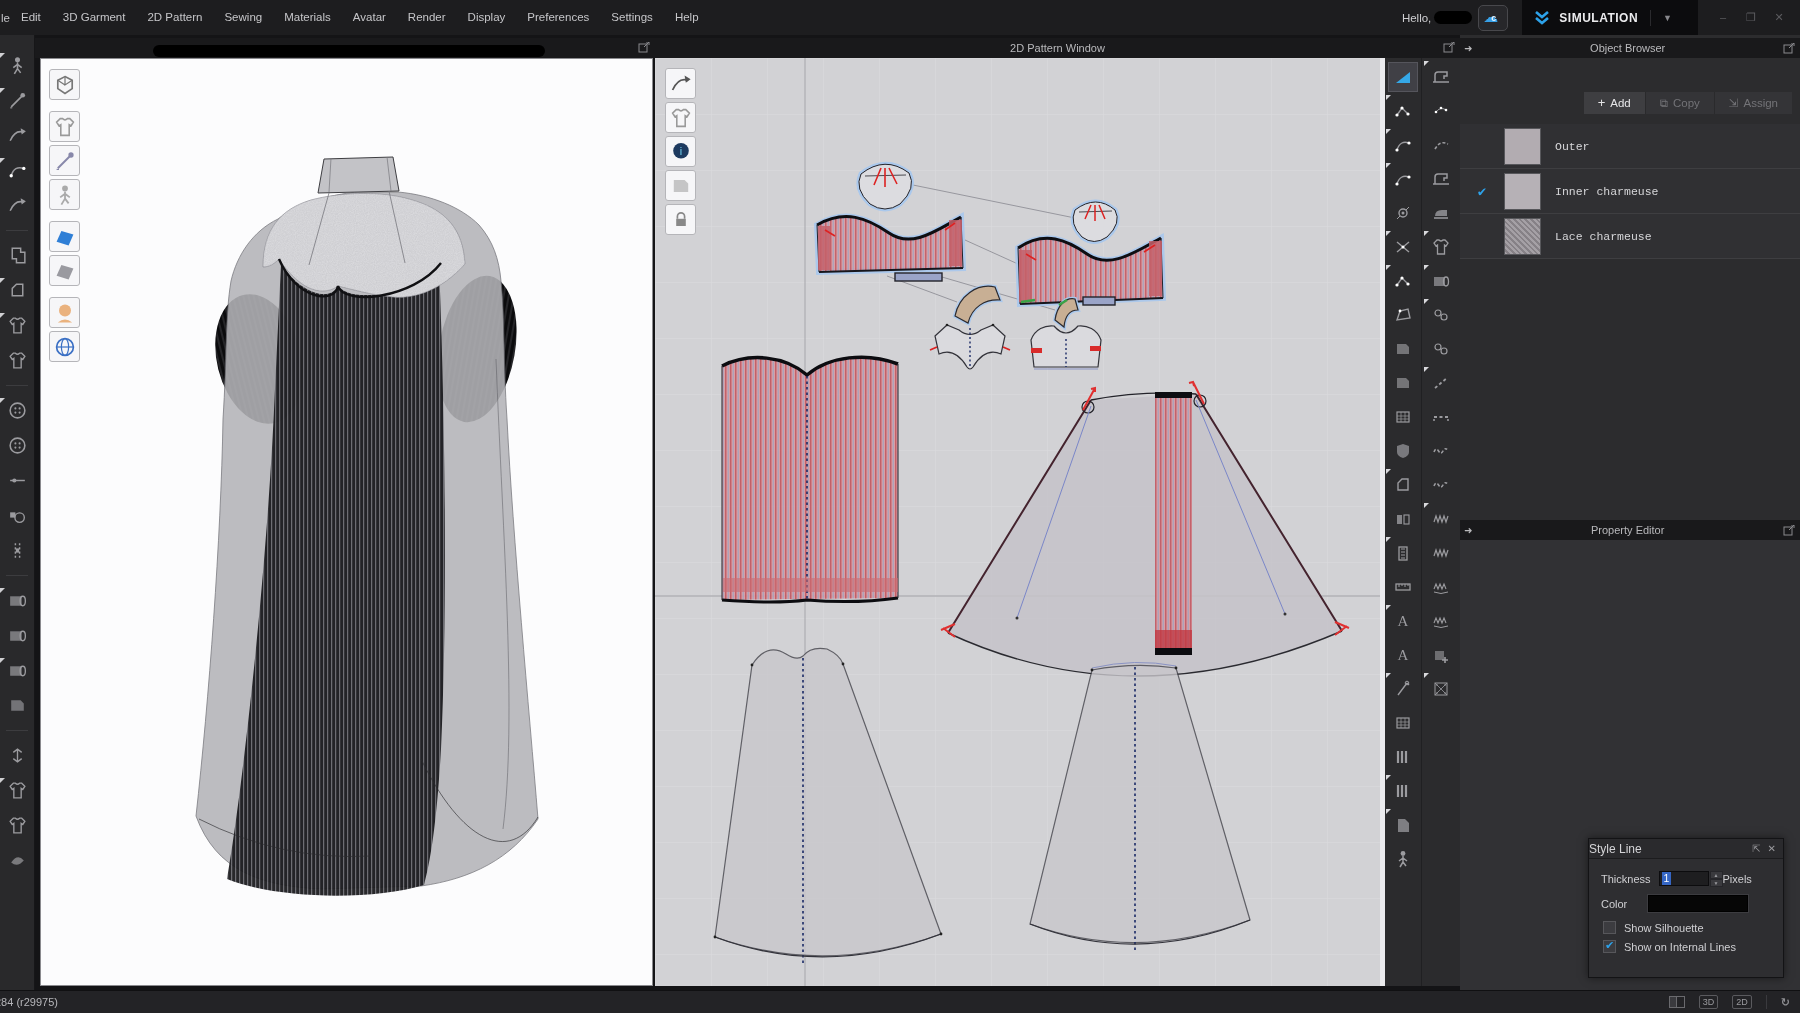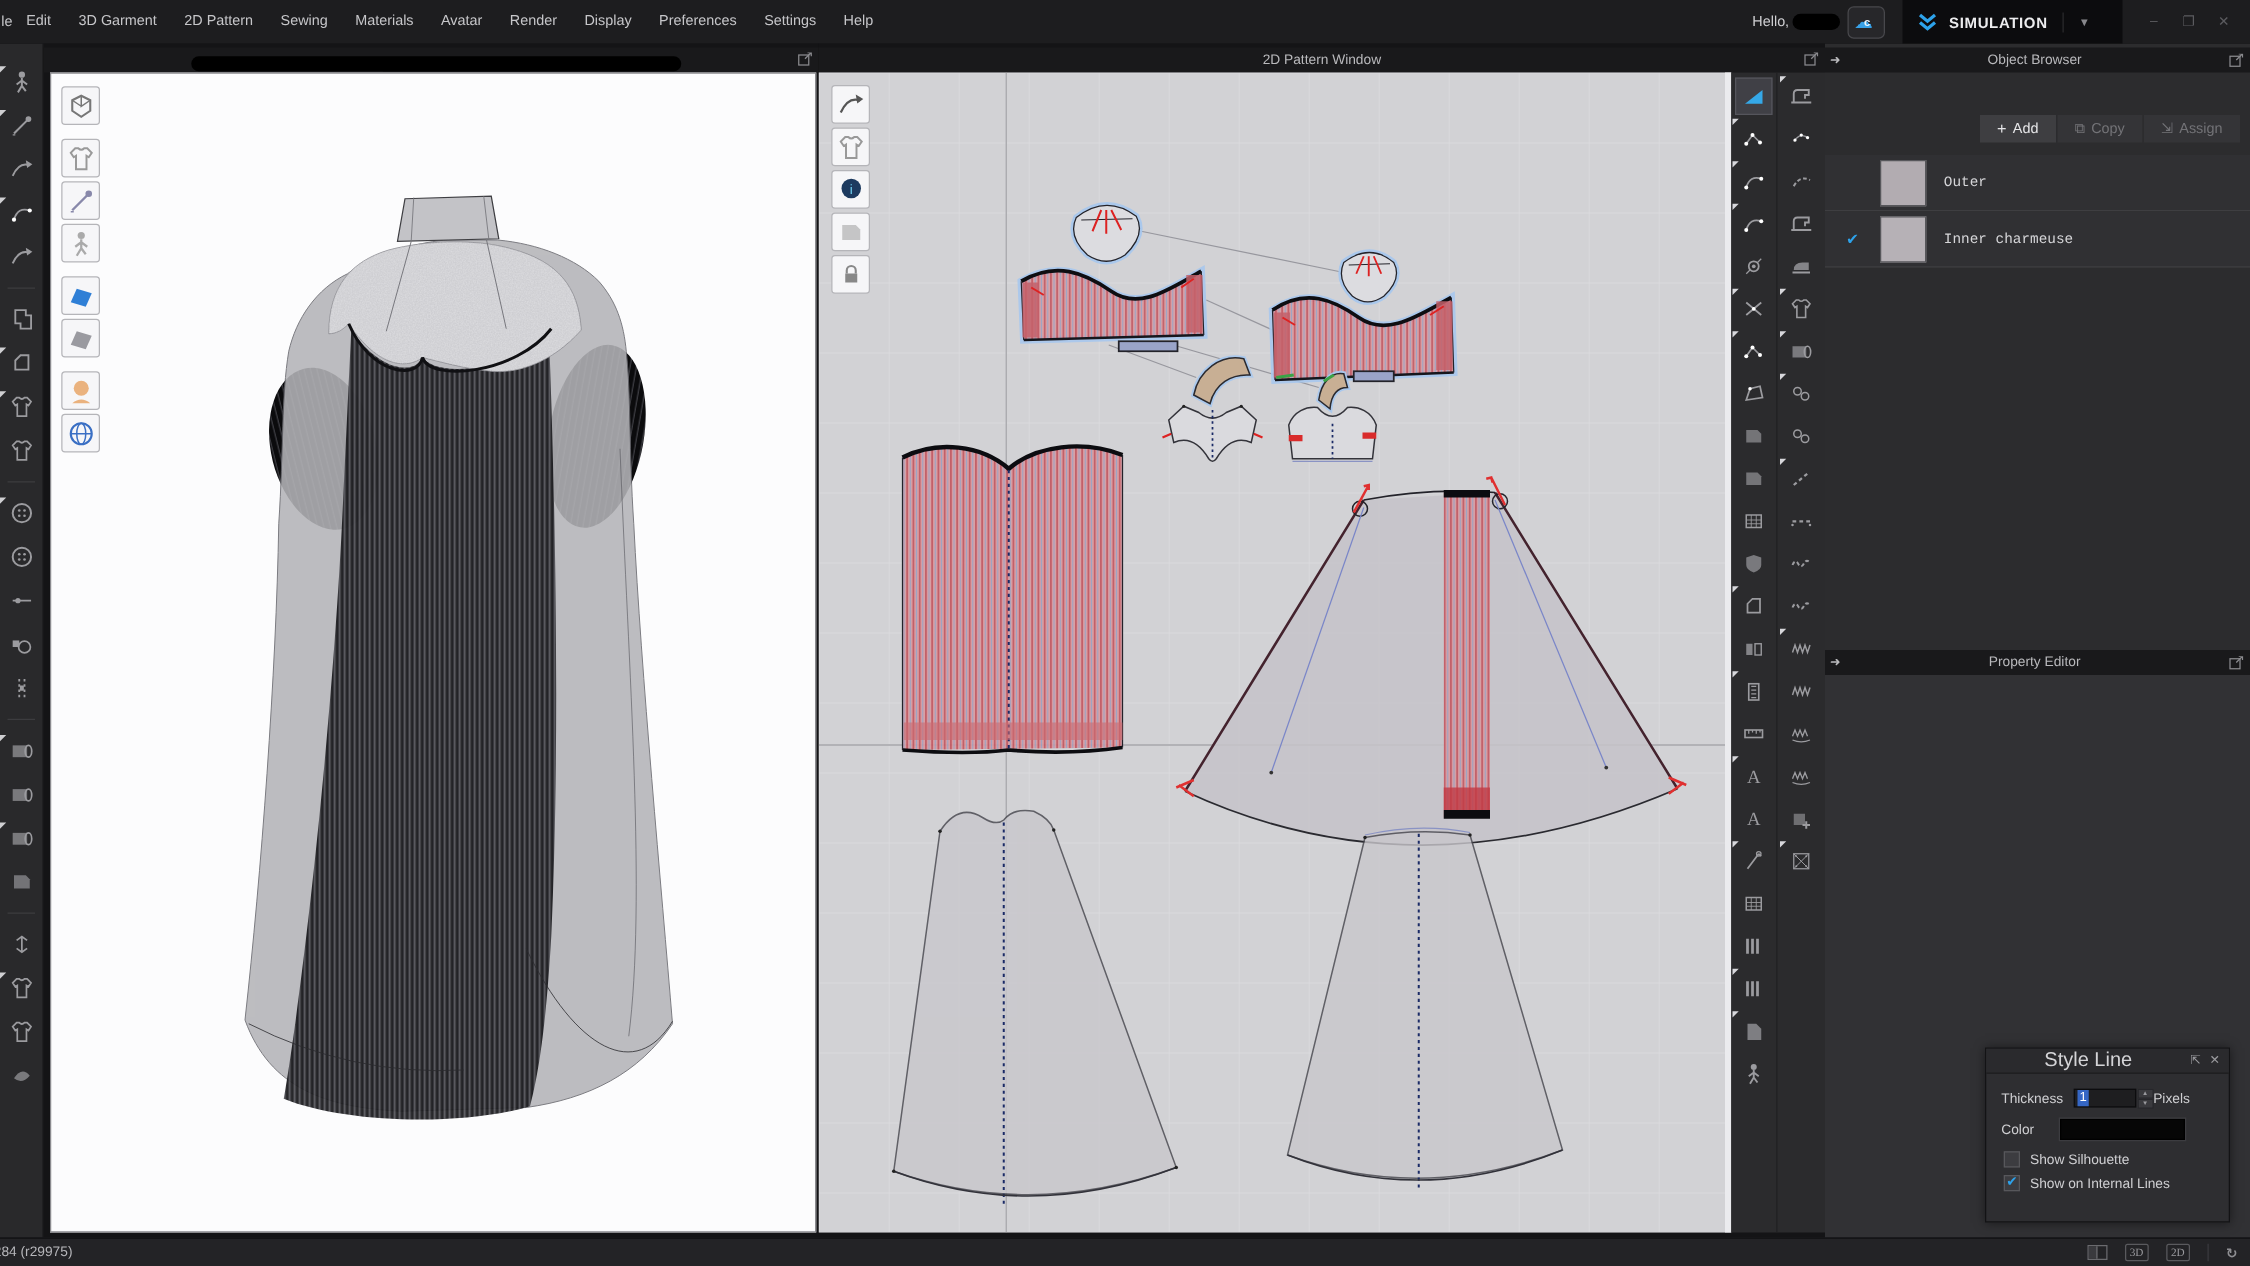--- a/index.html
+++ b/index.html
@@ -24,21 +24,21 @@
   .simlabel { font-size:12px; font-weight:bold; letter-spacing:0.5px; color:#ececee; }
   .simcaret { color:#88888c; font-size:9px; padding:0 12px; border-left:1px solid #2a2a2d; margin-left:12px; height:16px; line-height:16px;}
   .winctl { display:flex; gap:14px; margin:0 14px 0 18px; color:#5b5b5f; font-size:11px; }
   .winctl span { width:14px; text-align:center; }
 
   
   .statusbar { position:absolute; left:0; top:990px; width:1800px; height:23px; background:#232326;
     border-top:1px solid #101012; display:flex; align-items:center; font-size:11px; color:#b6b6ba; }
   .sb-left { margin-left:-5px; }
   .sb-right { margin-left:auto; display:flex; align-items:center; gap:14px; margin-right:10px; color:#8e8e92;}
-  .sb-badge { border:1px solid #5a5a5e; border-radius:2px; font-size:9px; padding:0 3px; line-height:12px; color:#9a9a9e;font-family:Liberation Serif, serif;}
+  .sb-badge { border:1px solid #5a5a5e; border-radius:2px; font-size:9px; padding:0 3px; line-height:12px; color:#9a9a9e;}
   .sb-book { width:16px; height:12px; border:1px solid #6a6a6e; display:flex; }
   .sb-book i { flex:1; border-right:1px solid #6a6a6e; background:#3a3a3e;}
   .sb-book i:last-child { border-right:none; background:transparent; }
   .sb-div { width:1px; height:14px; background:#3a3a3e; }
 
   
   .lefttools { position:absolute; left:0; top:35px; width:35px; height:955px; background:#29292b; border-right:1px solid #161618;
     display:flex; flex-direction:column; align-items:center; padding-top:18px; }
   .lt-item { width:24px; height:24px; margin-bottom:11px; position:relative; display:flex; align-items:center; justify-content:center; }
   .lt-item svg { width:21px; height:21px; }
@@ -94,21 +94,21 @@
   .fabswatch { width:37px; height:37px; border:1px solid #57575b; }
   .fablabel { margin-left:14px; font-size:11.5px; color:#d6d6d9; }
   .pe-header { position:absolute; left:0; top:485px; width:340px; height:20px; background:#19191b; display:flex; align-items:center; }
   .pe-header .htitle { flex:1; text-align:center; font-size:11px; color:#b9b9bc; }
   .pe-body { position:absolute; left:0; top:505px; width:340px; height:450px; background:#313134; }
 
   
   .styleline { position:absolute; left:128px; top:803px; width:196px; height:140px; background:#2e2e31;
     border:1px solid #131315; box-shadow:0 0 8px rgba(0,0,0,.5); }
   .sl-header { height:20px; display:flex; align-items:center; background:#2a2a2d; border-bottom:1px solid #1c1c1e; }
-  .sl-title { flex:1; text-align:center; font-size:16px; color:#d4d4d7; }
+  .sl-title { flex:1; font-size:12px; color:#d4d4d7; }
   .sl-ics { display:flex; gap:7px; padding-right:7px; color:#9a9a9e; font-size:10px; }
   .sl-body { padding:12px 10px 0 12px; font-size:11px; color:#cfcfd2; }
   .sl-row { display:flex; align-items:center; margin-bottom:9px; }
   .sl-input { width:50px; height:15px; background:#1e1e20; border:1px solid #0c0c0e; margin-left:8px; display:flex; align-items:center; padding-left:2px; }
   .sl-val { background:#3566c4; color:#fff; padding:0 2px; font-size:10.5px; line-height:13px;}
   .spin { width:13px; height:15px; display:flex; flex-direction:column; margin-left:1px; }
   .spin i { flex:1; background:#3a3a3e; border:1px solid #26262a; font-style:normal; font-size:5px; color:#9a9a9e; text-align:center; line-height:6px;}
   .sl-unit { margin-left:0; }
   .colorswatch { width:100px; height:17px; background:#060606; border:1px solid #000; outline:1px solid #3c3c40; margin-left:21px; }
   .cbrow { display:flex; align-items:center; margin-bottom:6px; }
@@ -872,20 +872,25 @@
    <div class="fabrow">
      <span class="fabcheck"></span>
      <span class="fabswatch" style="background:#b2acb1;"></span>
      <span class="fablabel">Outer</span>
    </div>
    <div class="fabrow">
      <span class="fabcheck">✔</span>
      <span class="fabswatch" style="background:#b6b1b6;"></span>
      <span class="fablabel">Inner charmeuse</span>
    </div>
+   <div class="fabrow">
+     <span class="fabcheck"></span>
+     <span class="fabswatch" style="background:#989399;background-image:repeating-linear-gradient(45deg, rgba(255,255,255,0.12) 0 2px, rgba(0,0,0,0.12) 2px 4px);"></span>
+     <span class="fablabel">Lace charmeuse</span>
+   </div>
     </div>
 
   <div class="pe-header">
     <span class="harrow">➜</span>
     <span class="htitle">Property Editor</span>
     <svg class="popout" style="position:static;margin-right:5px;" viewBox="0 0 12 11">
       <rect x="1" y="2" width="8" height="8" fill="none" stroke="#8a8a8e"></rect>
       <path d="M6 5 L11 0 M8 0 h3 v3" stroke="#8a8a8e" fill="none"></path>
     </svg>
   </div>

